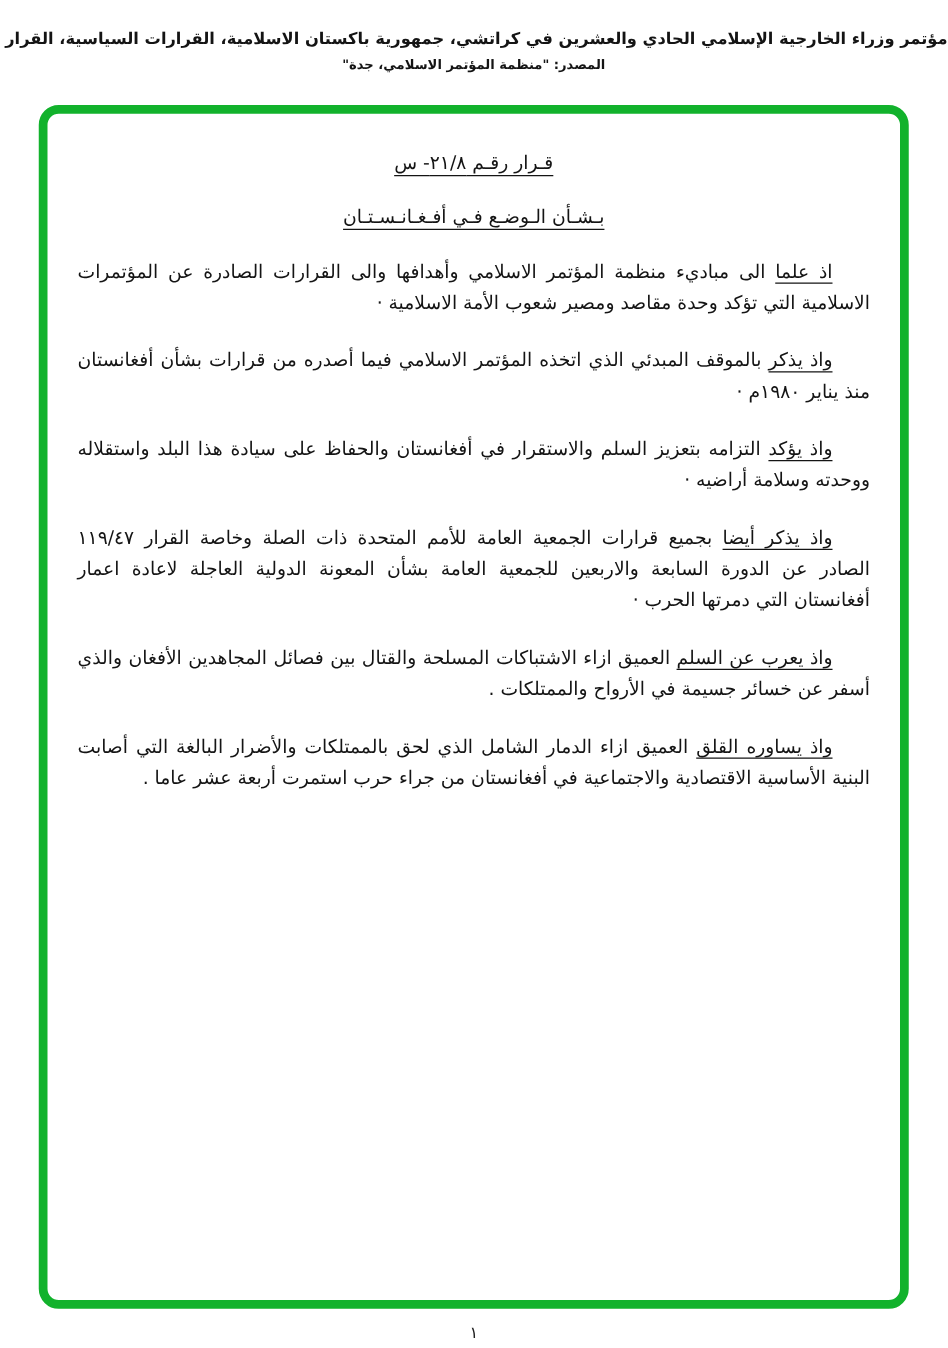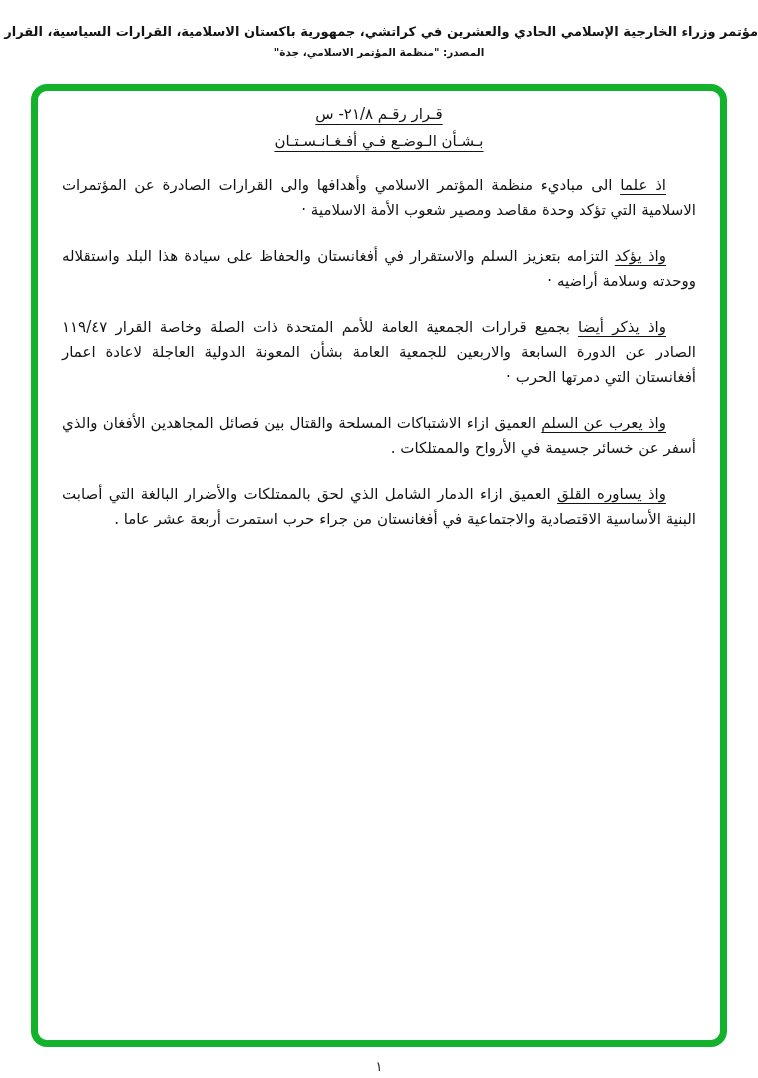--- a/index.html
+++ b/index.html
@@ -41,21 +41,21 @@
   .title-block {
     text-align: center;
     line-height: 27px;
     margin-bottom: 18px;
   }
   .title-line {
     display: inline-block;
     text-decoration: underline;
     text-underline-offset: 5px;
   }
-  .title-block .row { margin: 0; }
+  .title-block .row { margin: 16px; }
   .para {
     margin: 0 0 21px 0;
     text-indent: 30px;
   }
   .lead {
     text-decoration: underline;
     text-underline-offset: 4px;
   }
   .pagenum {
     position: absolute;
@@ -82,20 +82,21 @@
 
       <div class="title-block">
         <div class="row"><span class="title-line">قـرار رقـم ٢١/٨- س</span></div>
         <div class="row"><span class="title-line">بـشـأن الـوضـع فـي أفـغـانـسـتـان</span></div>
       </div>
 
 
       <p class="para"><span class="lead">اذ علما</span><span> الى مباديء منظمة المؤتمر الاسلامي وأهدافها والى القرارات الصادرة عن المؤتمرات الاسلامية التي تؤكد وحدة مقاصد ومصير شعوب الأمة الاسلامية ·</span></p>
 
 
+      <p class="para"><span class="lead">واذ يذكر</span><span> بالموقف المبدئي الذي اتخذه المؤتمر الاسلامي فيما أصدره من قرارات بشأن أفغانستان منذ يناير ١٩٨٠م ·</span></p>
 
       <p class="para"><span class="lead">واذ يؤكد</span><span> التزامه بتعزيز السلم والاستقرار في أفغانستان والحفاظ على سيادة هذا البلد واستقلاله ووحدته وسلامة أراضيه ·</span></p>
 
       <p class="para"><span class="lead">واذ يذكر أيضا</span><span> بجميع قرارات الجمعية العامة للأمم المتحدة ذات الصلة وخاصة القرار ١١٩/٤٧ الصادر عن الدورة السابعة والاربعين للجمعية العامة بشأن المعونة الدولية العاجلة لاعادة اعمار أفغانستان التي دمرتها الحرب ·</span></p>
 
 
       <p class="para"><span class="lead">واذ يعرب عن السلم</span><span> العميق ازاء الاشتباكات المسلحة والقتال بين فصائل المجاهدين الأفغان والذي أسفر عن خسائر جسيمة في الأرواح والممتلكات .</span></p>
 
       <p class="para"><span class="lead">واذ يساوره القلق</span><span> العميق ازاء الدمار الشامل الذي لحق بالممتلكات والأضرار البالغة التي أصابت البنية الأساسية الاقتصادية والاجتماعية في أفغانستان من جراء حرب استمرت أربعة عشر عاما .</span></p>
 

